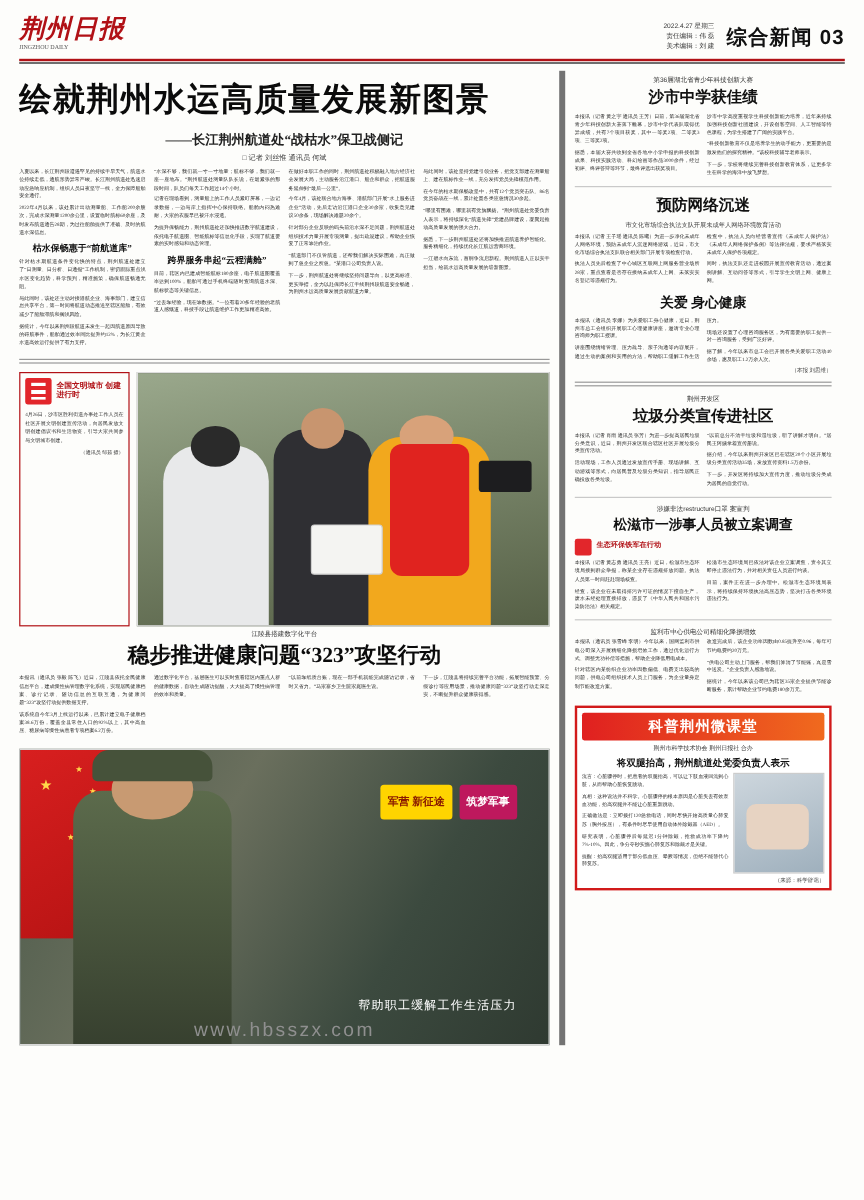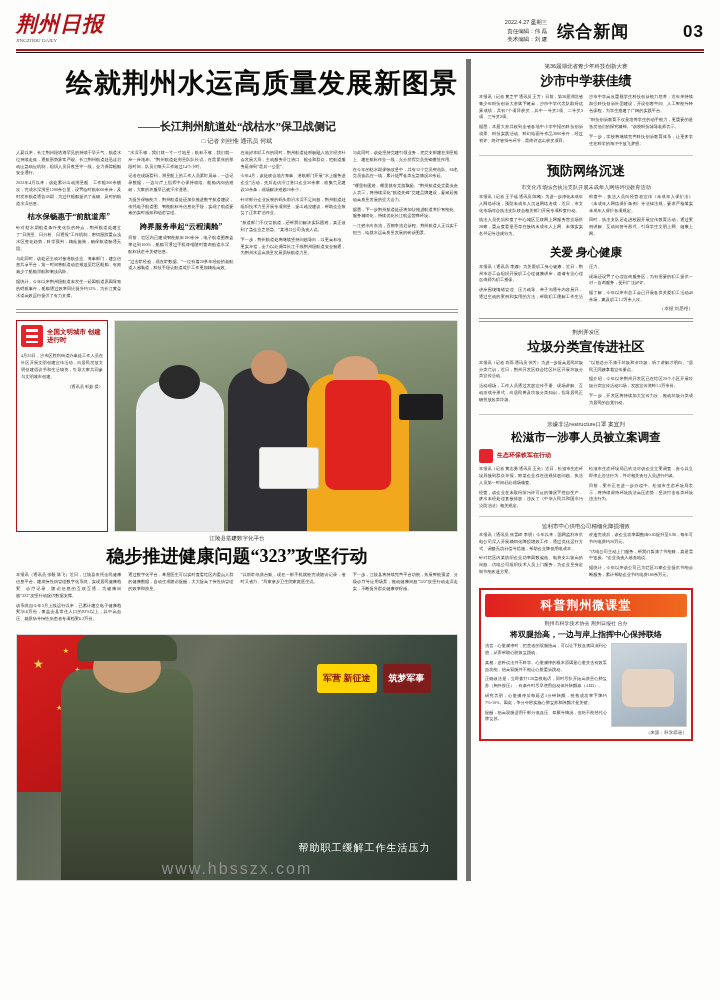--- a/index.html
+++ b/index.html
@@ -5,30 +5,30 @@
   html,body{margin:0;padding:0;background:#cfcfcf;}
   body{font-family:"Liberation Sans","DejaVu Sans",sans-serif;}
   .page{width:720px;height:1000px;background:#fdfdfb;position:relative;overflow:hidden;box-sizing:border-box;}
   .masthead{display:flex;align-items:flex-end;justify-content:space-between;padding:14px 16px 4px 16px;}
   .logo{font-family:"Liberation Serif","DejaVu Serif",serif;font-weight:bold;font-size:21px;color:#b11116;letter-spacing:1px;
         font-style:italic;line-height:1;}
   .logo .sub{display:block;font-size:5px;color:#555;font-style:normal;letter-spacing:0;margin-top:3px;font-weight:normal;}
   .mh-right{display:flex;align-items:flex-end;gap:10px;}
   .mh-meta{font-size:5.5px;color:#333;line-height:1.5;text-align:right;}
   .mh-sec{font-size:17px;font-weight:bold;color:#111;letter-spacing:1px;}
-  .mh-sec .num{color:#111;margin-left:48px;}
+  .mh-sec .num{color:#111;}
   .rule{height:2px;background:#b11116;margin:2px 16px 0 16px;}
   .rule2{height:1px;background:#111;margin:1px 16px 0 16px;}
 
   .cols{display:flex;padding:6px 16px 0 16px;gap:8px;}
   .col-left{width:442px;}
   .col-right{width:214px;border-left:5px solid #737373;padding-left:8px;}
 
-  h1.lead{font-family:"Liberation Serif","DejaVu Serif",serif;font-size:27px;font-weight:bold;color:#0b0b0b;text-align:right;
-          margin:6px 0 18px 0;letter-spacing:1px;}
+  h1.lead{font-family:"Liberation Serif","DejaVu Serif",serif;font-size:27px;font-weight:bold;color:#0b0b0b;text-align:left;
+          margin:6px 0 8px 0;letter-spacing:1px;}
   .sublead{text-align:center;font-size:11px;font-weight:bold;color:#222;margin:2px 0 3px 0;font-family:"Liberation Serif",serif;}
   .byline{text-align:center;font-size:6px;color:#444;margin-bottom:4px;}
 
   .textgrid{display:flex;gap:7px;}
   .tcol{flex:1;}
   .para{font-size:4.2px;line-height:1.62;color:#2b2b2b;text-align:justify;margin:0 0 3px 0;
         font-family:"Liberation Serif","DejaVu Serif",serif;}
   .subhead{font-size:7.5px;font-weight:bold;color:#111;text-align:center;margin:5px 0 3px 0;
         font-family:"Liberation Serif",serif;}
 
@@ -78,21 +78,21 @@
   .ad-star{position:absolute;color:#ffd94a;font-size:12px;}
   .ad-soldier{position:absolute;left:10%;bottom:0;width:30%;height:86%;background:linear-gradient(180deg,#5c6b4c,#37402f);
       border-radius:24px 24px 0 0;}
   .ad-soldier:before{content:"";position:absolute;left:24%;top:-26px;width:52%;height:50px;background:#c89a72;border-radius:50%;}
   .ad-soldier:after{content:"";position:absolute;left:12%;top:-34px;width:76%;height:26px;background:#46523a;border-radius:14px 14px 4px 4px;}
   .ad-title{position:absolute;right:6%;top:24%;text-align:right;}
   .ad-t1,.ad-t2{font-family:"Liberation Serif",serif;font-weight:bold;font-size:36px;color:#fff;
       text-shadow:2px 2px 0 #1d2a1c;letter-spacing:2px;line-height:1.1;}
   .ad-tag{position:absolute;right:6%;top:12%;display:flex;gap:6px;align-items:center;}
   .ad-pill{background:#ffd400;color:#8a1a00;font-size:9px;font-weight:bold;padding:8px 6px;border-radius:3px;}
-  .ad-pill.b{background:#7f1d1d;color:#fff;}
+  .ad-pill.b{background:#be185d;color:#fff;}
   .ad-foot{position:absolute;right:6%;bottom:10%;font-size:10px;color:#fff;letter-spacing:1px;}
   .ad-wm{position:absolute;left:0;right:0;bottom:14px;text-align:center;font-size:30px;color:rgba(255,255,255,.35);
       font-family:"Liberation Serif",serif;font-weight:bold;}
   .ad-url{position:absolute;left:0;right:0;bottom:2px;text-align:center;font-size:16px;color:#8f8f8f;letter-spacing:2px;}
 
   
   .kepu{border:2px solid #d11a1a;margin-top:8px;padding:4px;box-sizing:border-box;background:#fff;}
   .kepu-head{background:linear-gradient(90deg,#e02020,#f06a1e);color:#fff;font-weight:bold;font-size:12px;
       text-align:center;padding:3px 0;border-radius:2px;letter-spacing:1px;}
   .kepu-org{font-size:5px;text-align:center;color:#333;margin:3px 0;}
@@ -313,21 +313,21 @@
           <p class="para">针对辖区内某纺织企业功率因数偏低、电费支出较高的问题，供电公司组织技术人员上门服务，为企业量身定制节能改造方案。</p>
           <p class="para">改造完成后，该企业功率因数由0.85提升至0.96，每年可节约电费约20万元。</p>
           <p class="para">“供电公司主动上门服务，帮我们算清了节能账，真是雪中送炭。”企业负责人感激地说。</p>
           <p class="para">据统计，今年以来该公司已为辖区35家企业提供节能诊断服务，累计帮助企业节约电费180余万元。</p>
         </div>
       </div>
 
       <div class="kepu">
         <div class="kepu-head">科普荆州微课堂</div>
         <div class="kepu-org">荆州市科学技术协会  荆州日报社  合办</div>
-        <div class="kepu-title">将双腿抬高，一边与岸上指挥中心保持联络</div>
+        <div class="kepu-title">将双腿抬高，荆州航道处党委负责人表示</div>
         <div class="kepu-body">
           <div class="kepu-txt">
             <p class="para">流言：心脏骤停时，把患者的双腿抬高，可以让下肢血液回流到心脏，从而帮助心脏恢复跳动。</p>
             <p class="para">真相：这种说法并不科学。心脏骤停的根本原因是心脏失去有效泵血功能，抬高双腿并不能让心脏重新跳动。</p>
             <p class="para">正确做法是：立即拨打120急救电话，同时尽快开始高质量心肺复苏（胸外按压），有条件时尽早使用自动体外除颤器（AED）。</p>
             <p class="para">研究表明，心脏骤停后每延迟1分钟除颤，抢救成功率下降约7%-10%。因此，争分夺秒实施心肺复苏和除颤才是关键。</p>
             <p class="para">提醒：抬高双腿适用于部分低血压、晕厥等情况，但绝不能替代心肺复苏。</p>
           </div>
           <div class="kepu-img"></div>
         </div>

